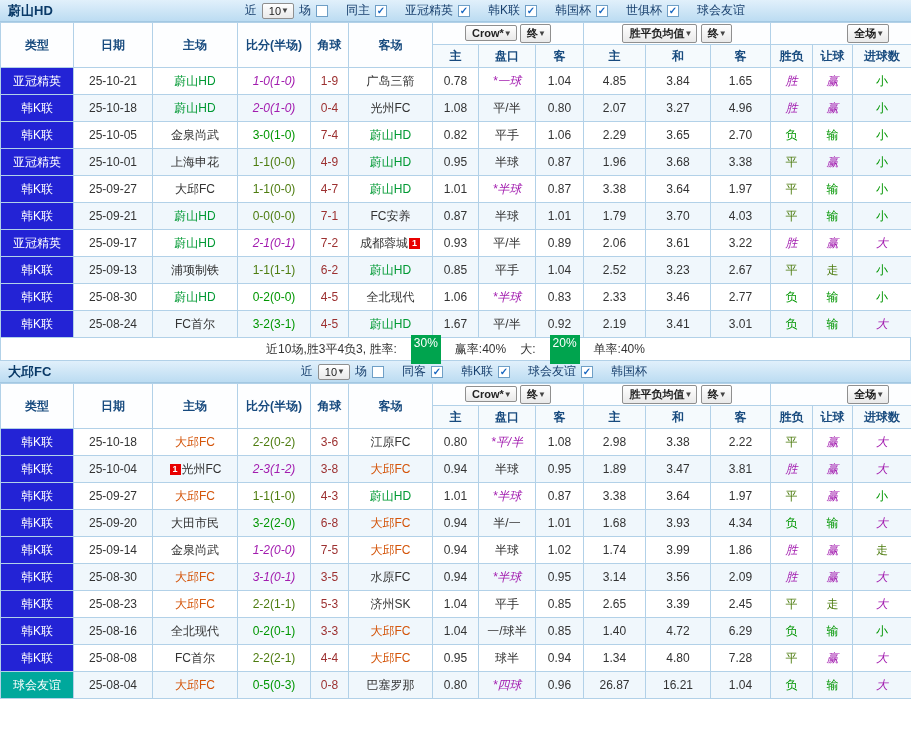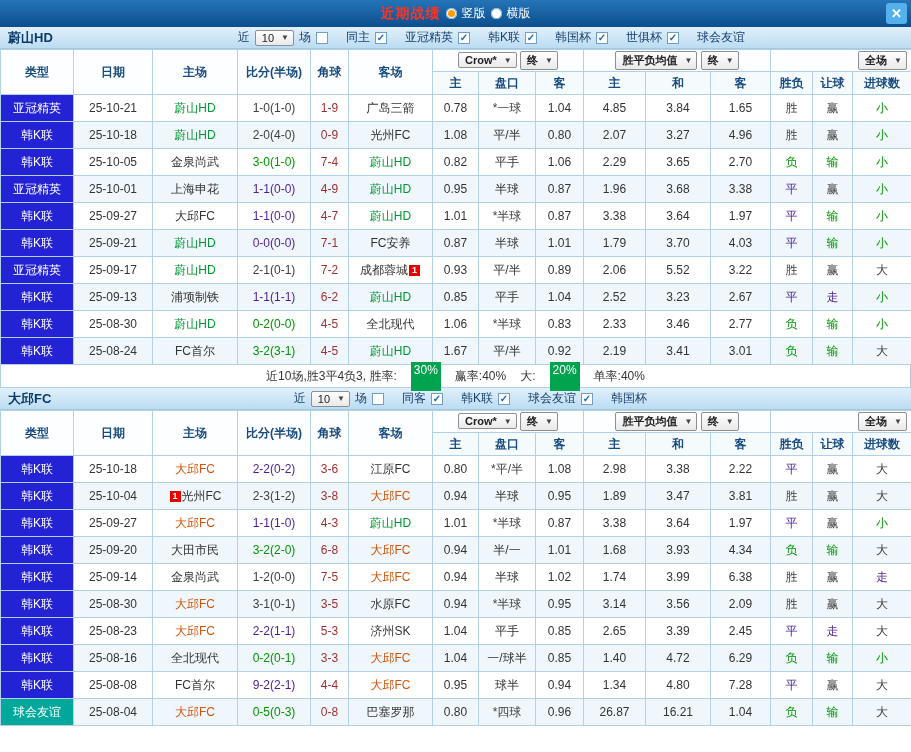--- a/index.html
+++ b/index.html
@@ -27,69 +27,61 @@
   .filters { display:flex; align-items:center; gap:5px; font-size:12px; color:#173f6d; margin-left:auto; }
   .f1 { margin-right:158px; }
   .f2 { margin-right:256px; }
   .comps { display:inline-flex; gap:5px; align-items:center; }
   .cbwrap { display:inline-flex; align-items:center; gap:18px; cursor:pointer; }
   .cb { width:12px; height:12px; border:1px solid #6f9fc6; background:#fff; display:inline-flex;
         align-items:center; justify-content:center; font-size:10px; line-height:10px;
         color:#1565c0; font-weight:bold; }
 
   
-  .dd { display:inline-flex; align-items:center; gap:7px; border:1px solid #8f8f8f; border-radius:2px;
+  .dd { display:inline-flex; align-items:center; border:1px solid #8f8f8f; border-radius:2px;
         background:linear-gradient(180deg,#ffffff,#e9e9e9); padding:1px 4px 1px 6px; font-size:11px;
         color:#222; cursor:pointer; white-space:nowrap; }
   .dd .arr { font-size:8px; color:#444; }
   .dd.num { }
 
   
   table { border-collapse:collapse; table-layout:fixed; width:911px; }
   th, td { border:1px solid #b2d1e8; text-align:center; padding:0; font-size:12px;
            white-space:nowrap; overflow:hidden; }
   thead th { color:#174a7e; font-weight:bold; background:#fdfeff; }
   tr.h1 th { height:22px; font-weight:bold; }
   tr.h2 th { height:23px; background:#f5fafd; }
   tbody td { height:27px; color:#333; }
   tbody tr:nth-child(even) td:not(.type-cell) { background:#f0f7fc; }
   .type-cell { color:#fff; font-size:12px; }
   .type-b { background:#2323d5; }
   .type-t { background:#00a89c; }
   .ddcell { text-align:center; }
-  .ddcell.rt { text-align:right; padding-right:4px; }
-
-  .c-red { color:#404040; }
-  .c-blue { color:#4c1d95; }
+  .ddcell.rt { text-align:right; padding-right:22px; }
+
+  .c-red { color:#a21caf;font-style:italic; }
+  .c-blue { color:#4d7c0f; }
   .c-green { color:#009600; }
   .c-k { color:#333; }
   .t-green { color:#009933; }
   .t-orange { color:#d4550a; }
   .corner { color:#9c3030;margin-left:22px; }
   .rcard { display:inline-block; width:11px; height:11px; background:#e80000; color:#fff;
            font-size:9px; line-height:11px; margin:0 1px; vertical-align:1px; font-weight:bold; }
 
   
   .summary { height:23px; border:1px solid #b2d1e8; border-top:none; display:flex; align-items:center;
              justify-content:center; gap:14px; font-size:12px; color:#333; }
   .pct { background:#00a44e; color:#fff; padding:0 3px; height:29px; line-height:16px; }
 </style>
 </head>
 <body>
 
 <div class="page">
 
-  <div class="topbar">
-    <span class="title">近期战绩</span>
-    <span class="radio sel"></span>
-    <span class="rlabel">竖版</span>
-    <span class="radio"></span>
-    <span class="rlabel">横版</span>
-    <div class="close">✕</div>
-  </div>
 
   <div class="bar">
     <span class="team-name">蔚山HD</span>
     <div class="filters f1">
       <span>近</span>
       <span class="dd num">
           <span>10</span>
           <span class="arr">▼</span>
         </span>
       <span>场</span>
@@ -202,22 +194,22 @@
           <td class="c-k">3.84</td>
           <td class="c-k">1.65</td>
           <td class="c-red">胜</td>
           <td class="c-red">赢</td>
           <td class="c-green">小</td>
         </tr>
         <tr>
           <td class="type-cell type-b">韩K联</td>
           <td class="c-k">25-10-18</td>
           <td><span class="t-green">蔚山HD</span></td>
-          <td class="c-red">2-0(4-0)</td>
-          <td class="corner">0-9</td>
+          <td class="c-red">2-0(1-0)</td>
+          <td class="corner">0-4</td>
           <td><span class="c-k">光州FC</span></td>
           <td class="c-k">1.08</td>
           <td class="c-k">平/半</td>
           <td class="c-k">0.80</td>
           <td class="c-k">2.07</td>
           <td class="c-k">3.27</td>
           <td class="c-k">4.96</td>
           <td class="c-red">胜</td>
           <td class="c-red">赢</td>
           <td class="c-green">小</td>
@@ -294,21 +286,21 @@
           <td class="type-cell type-b">亚冠精英</td>
           <td class="c-k">25-09-17</td>
           <td><span class="t-green">蔚山HD</span></td>
           <td class="c-red">2-1(0-1)</td>
           <td class="corner">7-2</td>
           <td><span class="c-k">成都蓉城</span><span class="rcard">1</span></td>
           <td class="c-k">0.93</td>
           <td class="c-k">平/半</td>
           <td class="c-k">0.89</td>
           <td class="c-k">2.06</td>
-          <td class="c-k">5.52</td>
+          <td class="c-k">3.61</td>
           <td class="c-k">3.22</td>
           <td class="c-red">胜</td>
           <td class="c-red">赢</td>
           <td class="c-red">大</td>
         </tr>
         <tr>
           <td class="type-cell type-b">韩K联</td>
           <td class="c-k">25-09-13</td>
           <td><span class="c-k">浦项制铁</span></td>
           <td class="c-blue">1-1(1-1)</td>
@@ -539,21 +531,21 @@
           <td class="c-k">25-09-14</td>
           <td><span class="c-k">金泉尚武</span></td>
           <td class="c-red">1-2(0-0)</td>
           <td class="corner">7-5</td>
           <td><span class="t-orange">大邱FC</span></td>
           <td class="c-k">0.94</td>
           <td class="c-k">半球</td>
           <td class="c-k">1.02</td>
           <td class="c-k">1.74</td>
           <td class="c-k">3.99</td>
-          <td class="c-k">6.38</td>
+          <td class="c-k">1.86</td>
           <td class="c-red">胜</td>
           <td class="c-red">赢</td>
           <td class="c-blue">走</td>
         </tr>
         <tr>
           <td class="type-cell type-b">韩K联</td>
           <td class="c-k">25-08-30</td>
           <td><span class="t-orange">大邱FC</span></td>
           <td class="c-red">3-1(0-1)</td>
           <td class="corner">3-5</td>
@@ -599,21 +591,21 @@
           <td class="c-k">4.72</td>
           <td class="c-k">6.29</td>
           <td class="c-green">负</td>
           <td class="c-green">输</td>
           <td class="c-green">小</td>
         </tr>
         <tr>
           <td class="type-cell type-b">韩K联</td>
           <td class="c-k">25-08-08</td>
           <td><span class="c-k">FC首尔</span></td>
-          <td class="c-blue">9-2(2-1)</td>
+          <td class="c-blue">2-2(2-1)</td>
           <td class="corner">4-4</td>
           <td><span class="t-orange">大邱FC</span></td>
           <td class="c-k">0.95</td>
           <td class="c-k">球半</td>
           <td class="c-k">0.94</td>
           <td class="c-k">1.34</td>
           <td class="c-k">4.80</td>
           <td class="c-k">7.28</td>
           <td class="c-blue">平</td>
           <td class="c-red">赢</td>

